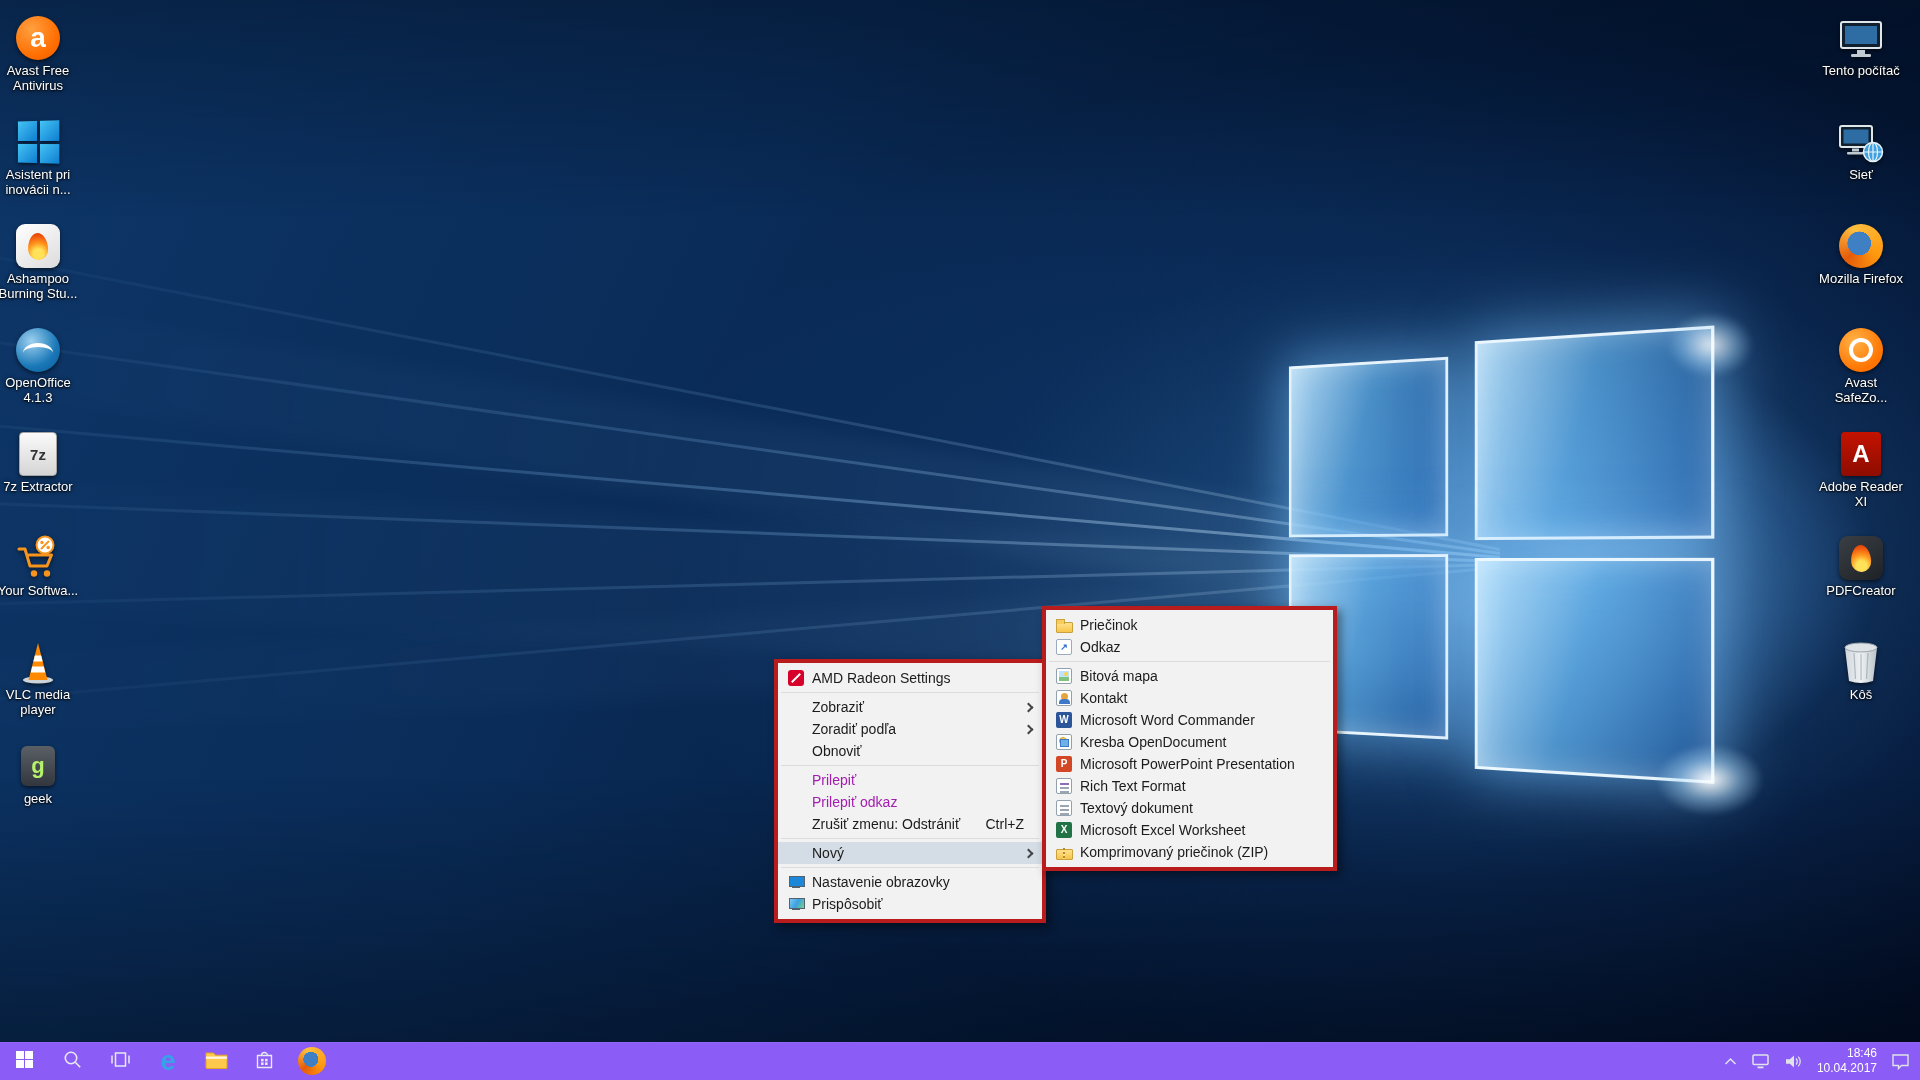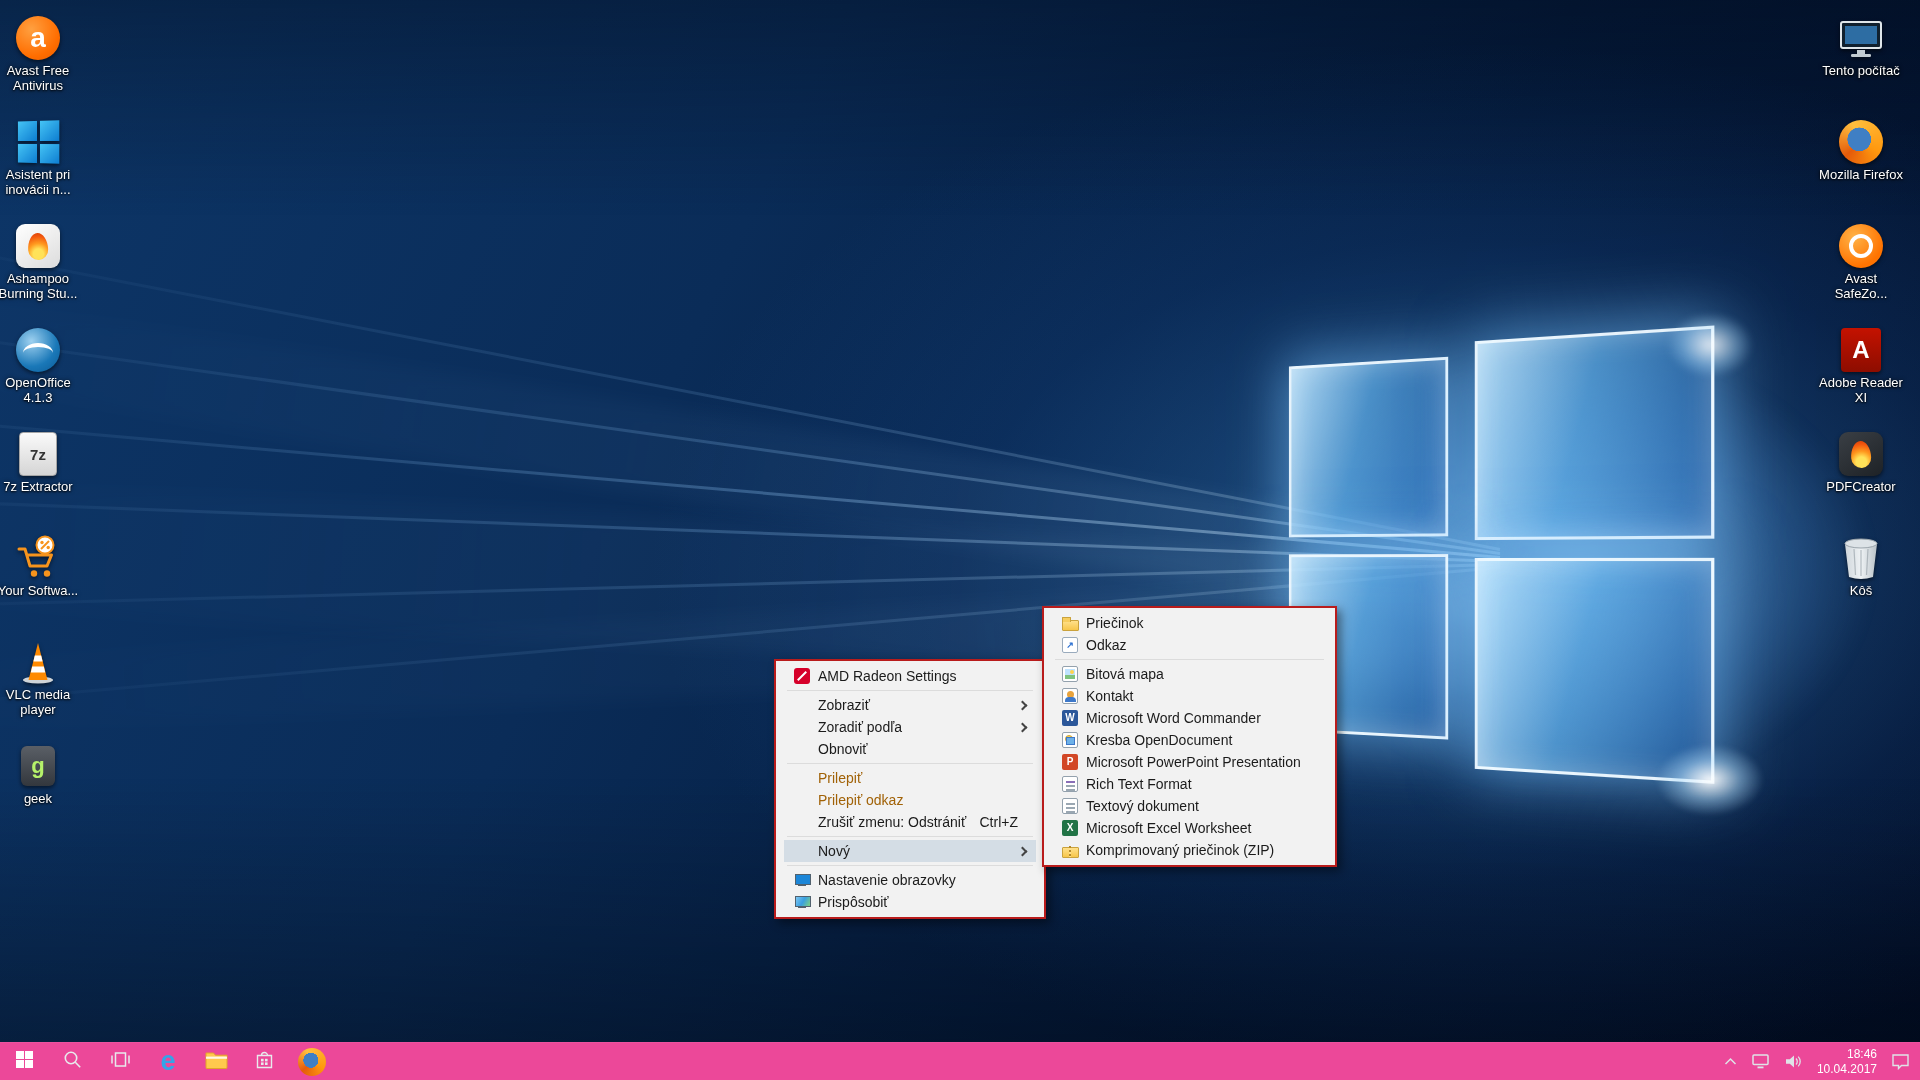--- a/index.html
+++ b/index.html
@@ -75,29 +75,29 @@
   .i-asz::before{content:"";position:absolute;inset:10px;border:4px solid #fff;border-radius:50%}
   .i-adobe{width:40px;height:44px;border-radius:4px;background:linear-gradient(#c41200,#8d0d00);
     color:#fff;display:flex;align-items:center;justify-content:center;font-size:24px;font-weight:bold}
   .i-adobe::before{content:"A"}
   .i-fbg{width:44px;height:44px;border-radius:8px;border:3px solid #eef1f6;
     background:repeating-conic-gradient(#3b5998 0 25%,#d9e0ee 0 50%);background-size:13px 13px}
   .i-pdfc{width:44px;height:44px;border-radius:9px;background:linear-gradient(145deg,#3a3f45,#1e2226);
     display:flex;align-items:center;justify-content:center}
 
   
-  .menu{position:absolute;background:#f2f2f2;border:2px solid #b91c1c;box-shadow:4px 4px 9px rgba(0,0,0,.45);
-    padding:4px 8px;font-size:14px;color:#1b1b1b;z-index:60;line-height:1}
+  .menu{position:absolute;background:#f2f2f2;border:4px solid #b91c1c;box-shadow:4px 4px 9px rgba(0,0,0,.45);
+    padding:4px 0;font-size:14px;color:#1b1b1b;z-index:60;line-height:1}
   .ctx{left:774px;top:659px;width:272px}
   .sub{left:1042px;top:606px;width:295px;z-index:61}
   .menu-item{height:22px;display:flex;align-items:center;padding:0 8px 0 6px;gap:4px;cursor:default}
   .menu-item .gutter{width:24px;min-width:24px;display:flex;align-items:center;justify-content:center}
   .menu-item .mlabel{white-space:nowrap;flex:1;padding-right:6px}
   .menu-item .shortcut{padding-right:10px}
-  .menu-item.disabled .mlabel{color:#a16207}
+  .menu-item.disabled .mlabel{color:#a21caf}
   .menu-item.highlight{background:#d4dde5}
   .menu-sep{height:1px;background:#dcdcdc;margin:3px 3px}
   .arrow{width:7px;height:7px;border-top:2px solid #444;border-right:2px solid #444;transform:rotate(45deg);margin-right:2px;flex:none}
 
   .mi{width:16px;height:16px;display:inline-flex;align-items:center;justify-content:center;
     font-size:10px;font-weight:bold;color:#fff;border-radius:2px;position:relative;flex:none}
   .mi-amd{background:#d6002a;border-radius:3px}
   .mi-amd::before{content:"";position:absolute;left:2px;top:7px;width:12px;height:2px;background:#fff;transform:rotate(-45deg)}
   .mi-display::before{content:"";position:absolute;left:1px;top:2px;width:14px;height:9px;background:#1c86d8;border:1px solid #51616e}
   .mi-display::after{content:"";position:absolute;left:4px;top:12px;width:8px;height:2px;background:#51616e}
@@ -124,22 +124,22 @@
   .mi-excel{background:#217346}.mi-excel::before{content:"X"}
   .mi-odg{background:#fff;border:1px solid #93a1ad}
   .mi-odg::before{content:"";position:absolute;left:2px;top:2px;width:6px;height:6px;border-radius:50%;background:#ffd34d;border:1px solid #caa23c}
   .mi-odg::after{content:"";position:absolute;right:2px;bottom:2px;width:7px;height:6px;background:#6db1e8;border:1px solid #3d78c9}
   .mi-doc{background:#fff;border:1px solid #93a1ad}
   .mi-doc::before{content:"";position:absolute;left:3px;top:4px;width:9px;height:2px;background:#9aa7b2;box-shadow:0 4px 0 #9aa7b2,0 8px 0 #9aa7b2}
   .mi-rtf{background:#fff;border:1px solid #93a1ad}
   .mi-rtf::before{content:"";position:absolute;left:3px;top:4px;width:9px;height:2px;background:#8a6fb8;box-shadow:0 4px 0 #9aa7b2,0 8px 0 #9aa7b2}
 
   
-  .taskbar{position:absolute;left:0;right:0;bottom:0;height:38px;background:#ec4899;z-index:80;
-    display:flex;align-items:center;border-top:1px solid rgba(255,255,255,.06)}
+  .taskbar{position:absolute;left:0;right:0;bottom:0;height:38px;background:#8b5cf6;z-index:80;
+    display:flex;align-items:flex-end;border-top:1px solid rgba(255,255,255,.06)}
   .tb-btn{width:48px;height:38px;display:flex;align-items:center;justify-content:center;cursor:pointer}
   .tb-edge{font-weight:bold;font-size:27px;color:#35a3e8;line-height:1}
   .tb-edge::before{content:"e"}
   .tray{margin-left:auto;display:flex;align-items:center;gap:14px;padding-right:10px;height:38px}
   .tray-ic{display:flex;align-items:center;justify-content:center;cursor:pointer;height:38px}
   .clock{color:#fff;font-size:12px;text-align:right;line-height:1.25;cursor:default}
 </style>
 </head>
 <body>
 
@@ -245,20 +245,34 @@
           <rect x="3" y="6" width="40" height="26" rx="2" fill="#10202e" stroke="#dfe6ea" stroke-width="2"></rect>
           <rect x="7" y="10" width="32" height="18" fill="#2d6da3"></rect>
           <rect x="19" y="34" width="8" height="4" fill="#c2cbd1"></rect>
           <rect x="13" y="38" width="20" height="3" rx="1.2" fill="#c2cbd1"></rect>
         </svg>
       </div>
       <div class="lbl">Tento počítač</div>
     </div>
     <div class="dicon">
       <div class="ic">
+        <svg width="46" height="44" viewBox="0 0 46 44">
+          <rect x="2" y="6" width="32" height="21" rx="2" fill="#10202e" stroke="#dfe6ea" stroke-width="2"></rect>
+          <rect x="5.5" y="9.5" width="25" height="14" fill="#2d6da3"></rect>
+          <rect x="14" y="28.5" width="7" height="3" fill="#c2cbd1"></rect>
+          <rect x="9" y="32" width="17" height="2.5" rx="1" fill="#c2cbd1"></rect>
+          <circle cx="35" cy="32" r="9.5" fill="#3fa0dd" stroke="#e8f4fb" stroke-width="1.5"></circle>
+          <path d="M25.5 32 h19 M35 22.5 v19" stroke="#e8f4fb" stroke-width="1.2" fill="none"></path>
+          <ellipse cx="35" cy="32" rx="4.5" ry="9.5" fill="none" stroke="#e8f4fb" stroke-width="1.2"></ellipse>
+        </svg>
+      </div>
+      <div class="lbl">Sieť</div>
+    </div>
+    <div class="dicon">
+      <div class="ic">
           <span class="i-firefox"></span>
         </div>
       <div class="lbl">Mozilla Firefox</div>
     </div>
     <div class="dicon">
       <div class="ic">
           <span class="i-asz"></span>
         </div>
       <div class="lbl">Avast SafeZo...</div>
     </div>

